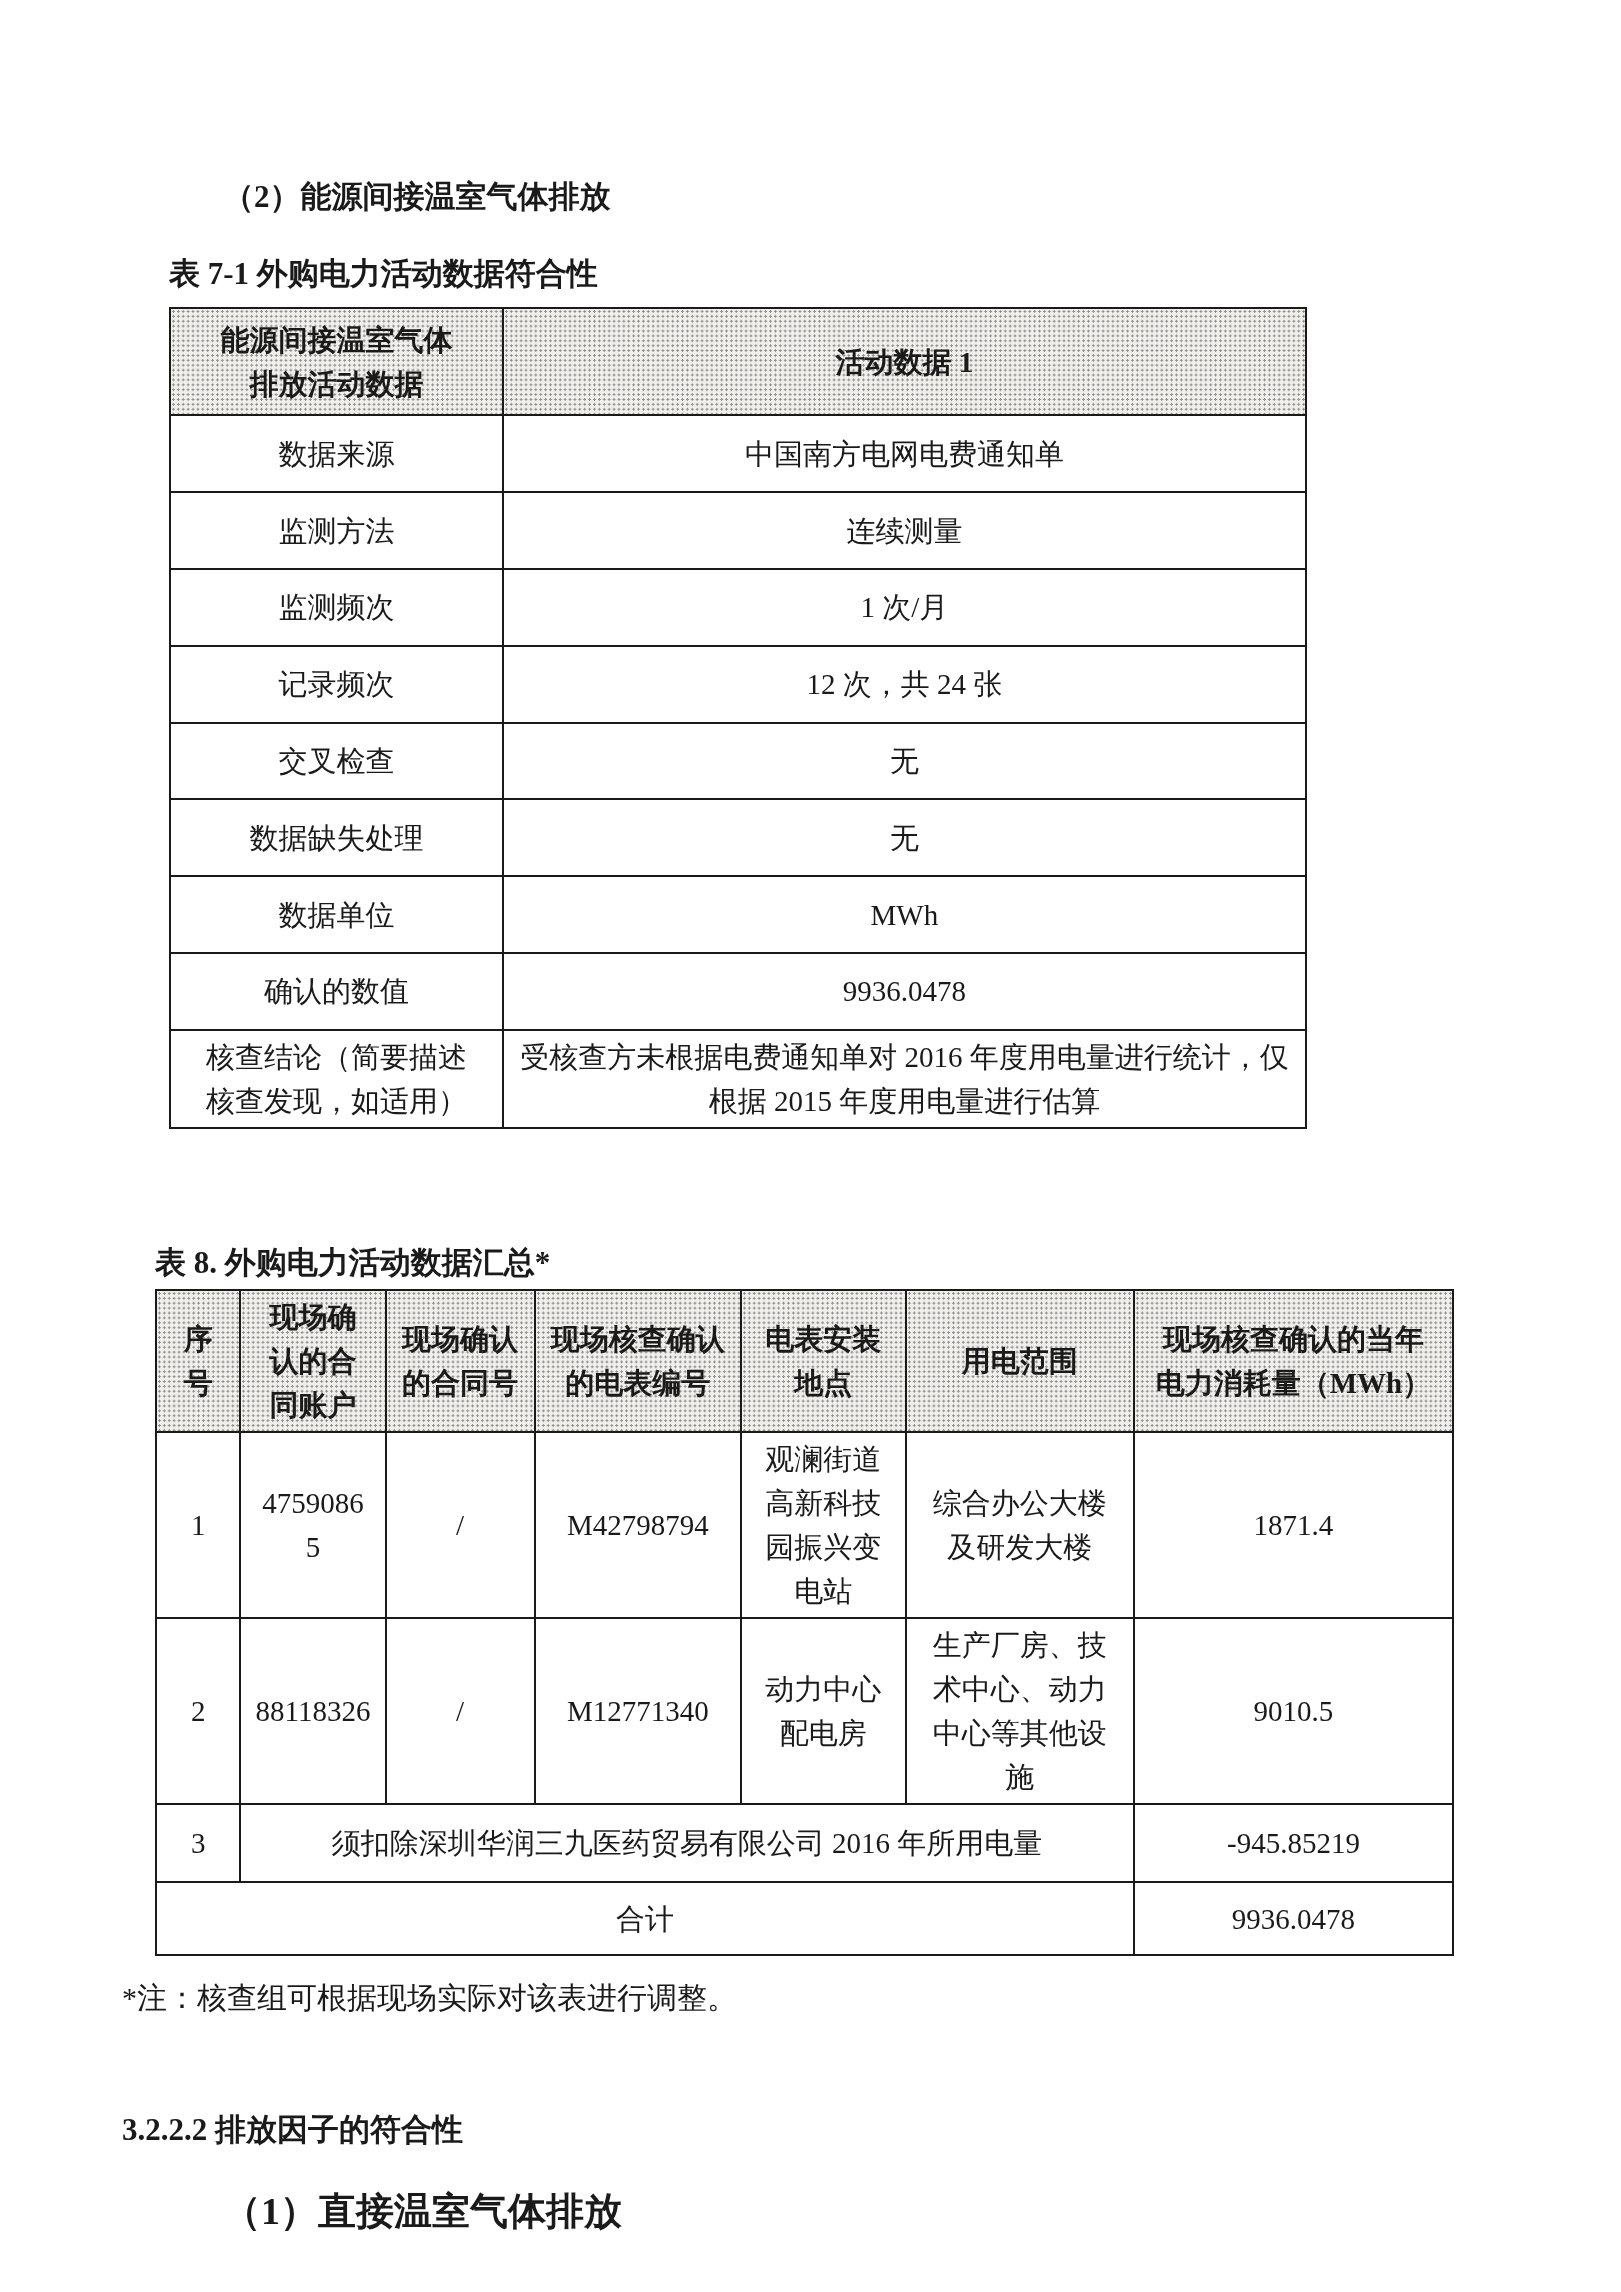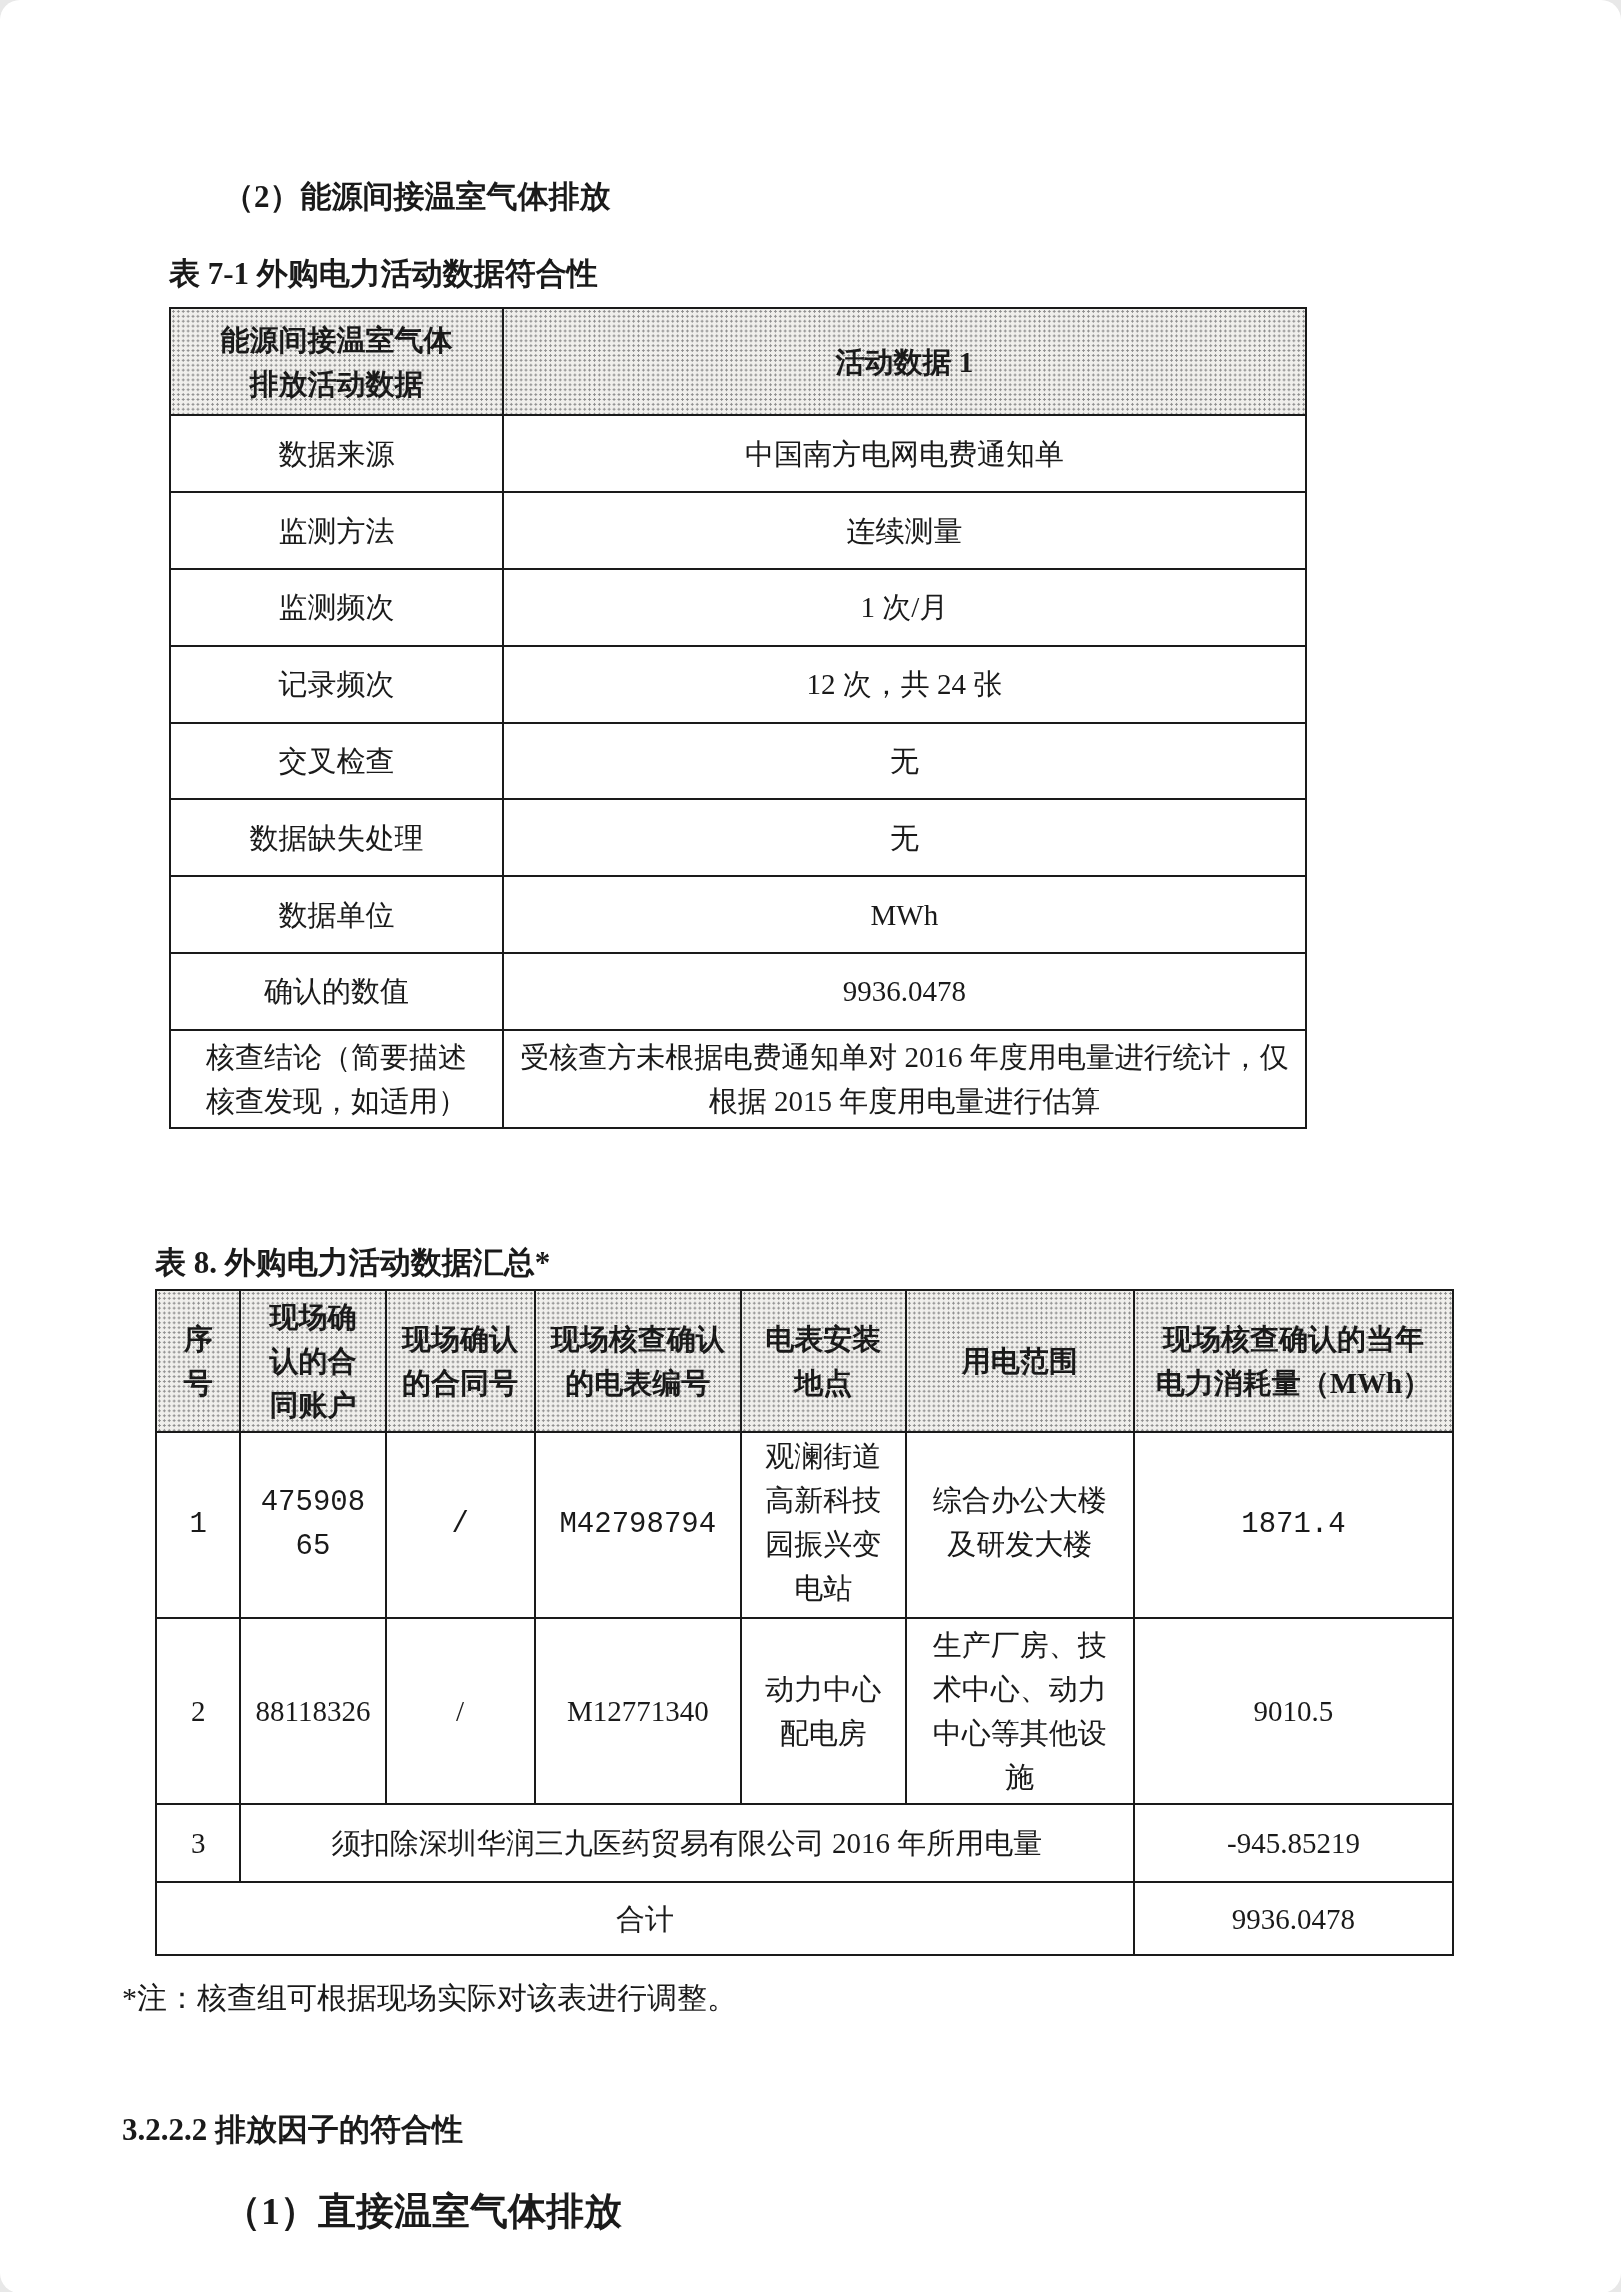--- a/index.html
+++ b/index.html
@@ -4,21 +4,20 @@
 <style>
   html,body{margin:0;padding:0;background:#e8e8e8;}
   .page{
     position:relative;
     width:1621px;
     height:2293px;
     background:#ffffff;
     color:#1a1a1a;
     font-family:"Liberation Serif","DejaVu Serif",serif;
     overflow:hidden;
-    border-radius:20px;
   }
   
   .sec-heading{
     margin:0;
     padding-top:178px;
     margin-left:223px;
     font-size:31px;
     font-weight:bold;
     line-height:37px;
   }
@@ -51,21 +50,21 @@
     font-weight:bold;
     background-color:#f0efec;
     background-image:radial-gradient(circle,#8f8f8f 1px,rgba(0,0,0,0) 1.2px);
     background-size:4.9px 4.9px;
   }
   
   .t7 .hdr td{ height:98px; }
   .t7 .r-std td{ height:67px; }
   .t7 .concl td{ height:86px; }
   .t8 .hdr td{ height:106px; }
-  .t8 .row1 td{ height:173px;font-family:Liberation Mono, monospace; }
+  .t8 .row1 td{ height:173px; }
   .t8 .row2 td{ height:163px; }
   .t8 .row3 td{ height:69px; }
   .t8 .rowt td{ height:63px; }
   .thick-top td{ border-top:2.9px solid #111; }
   
   .w-t7h1{ display:inline-block; max-width:253px; }
   .w-concl{ display:inline-block; max-width:286px; }
 
   
   .footnote{

